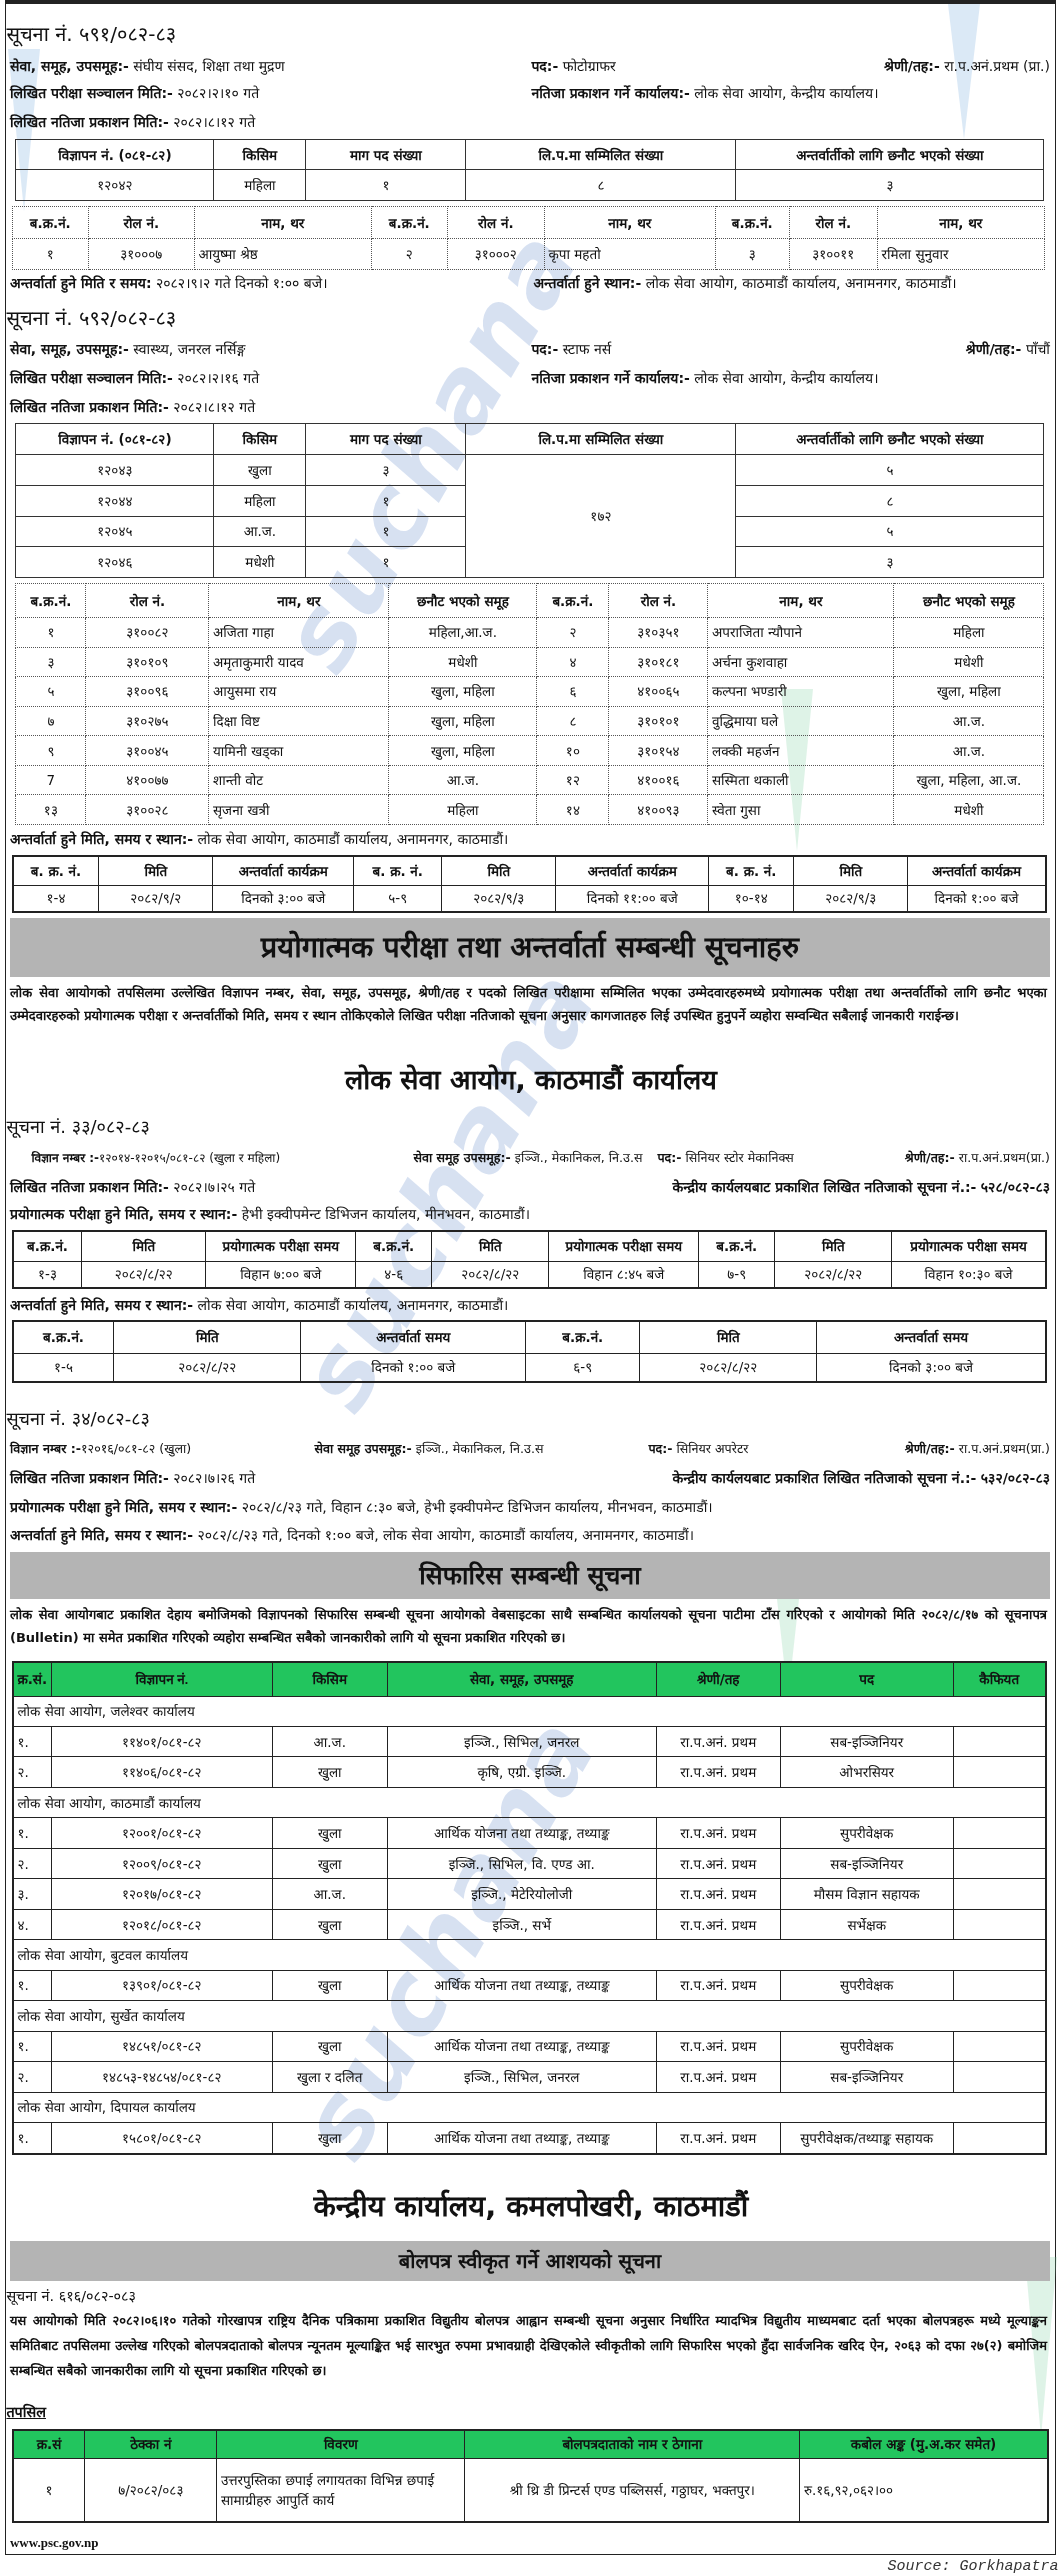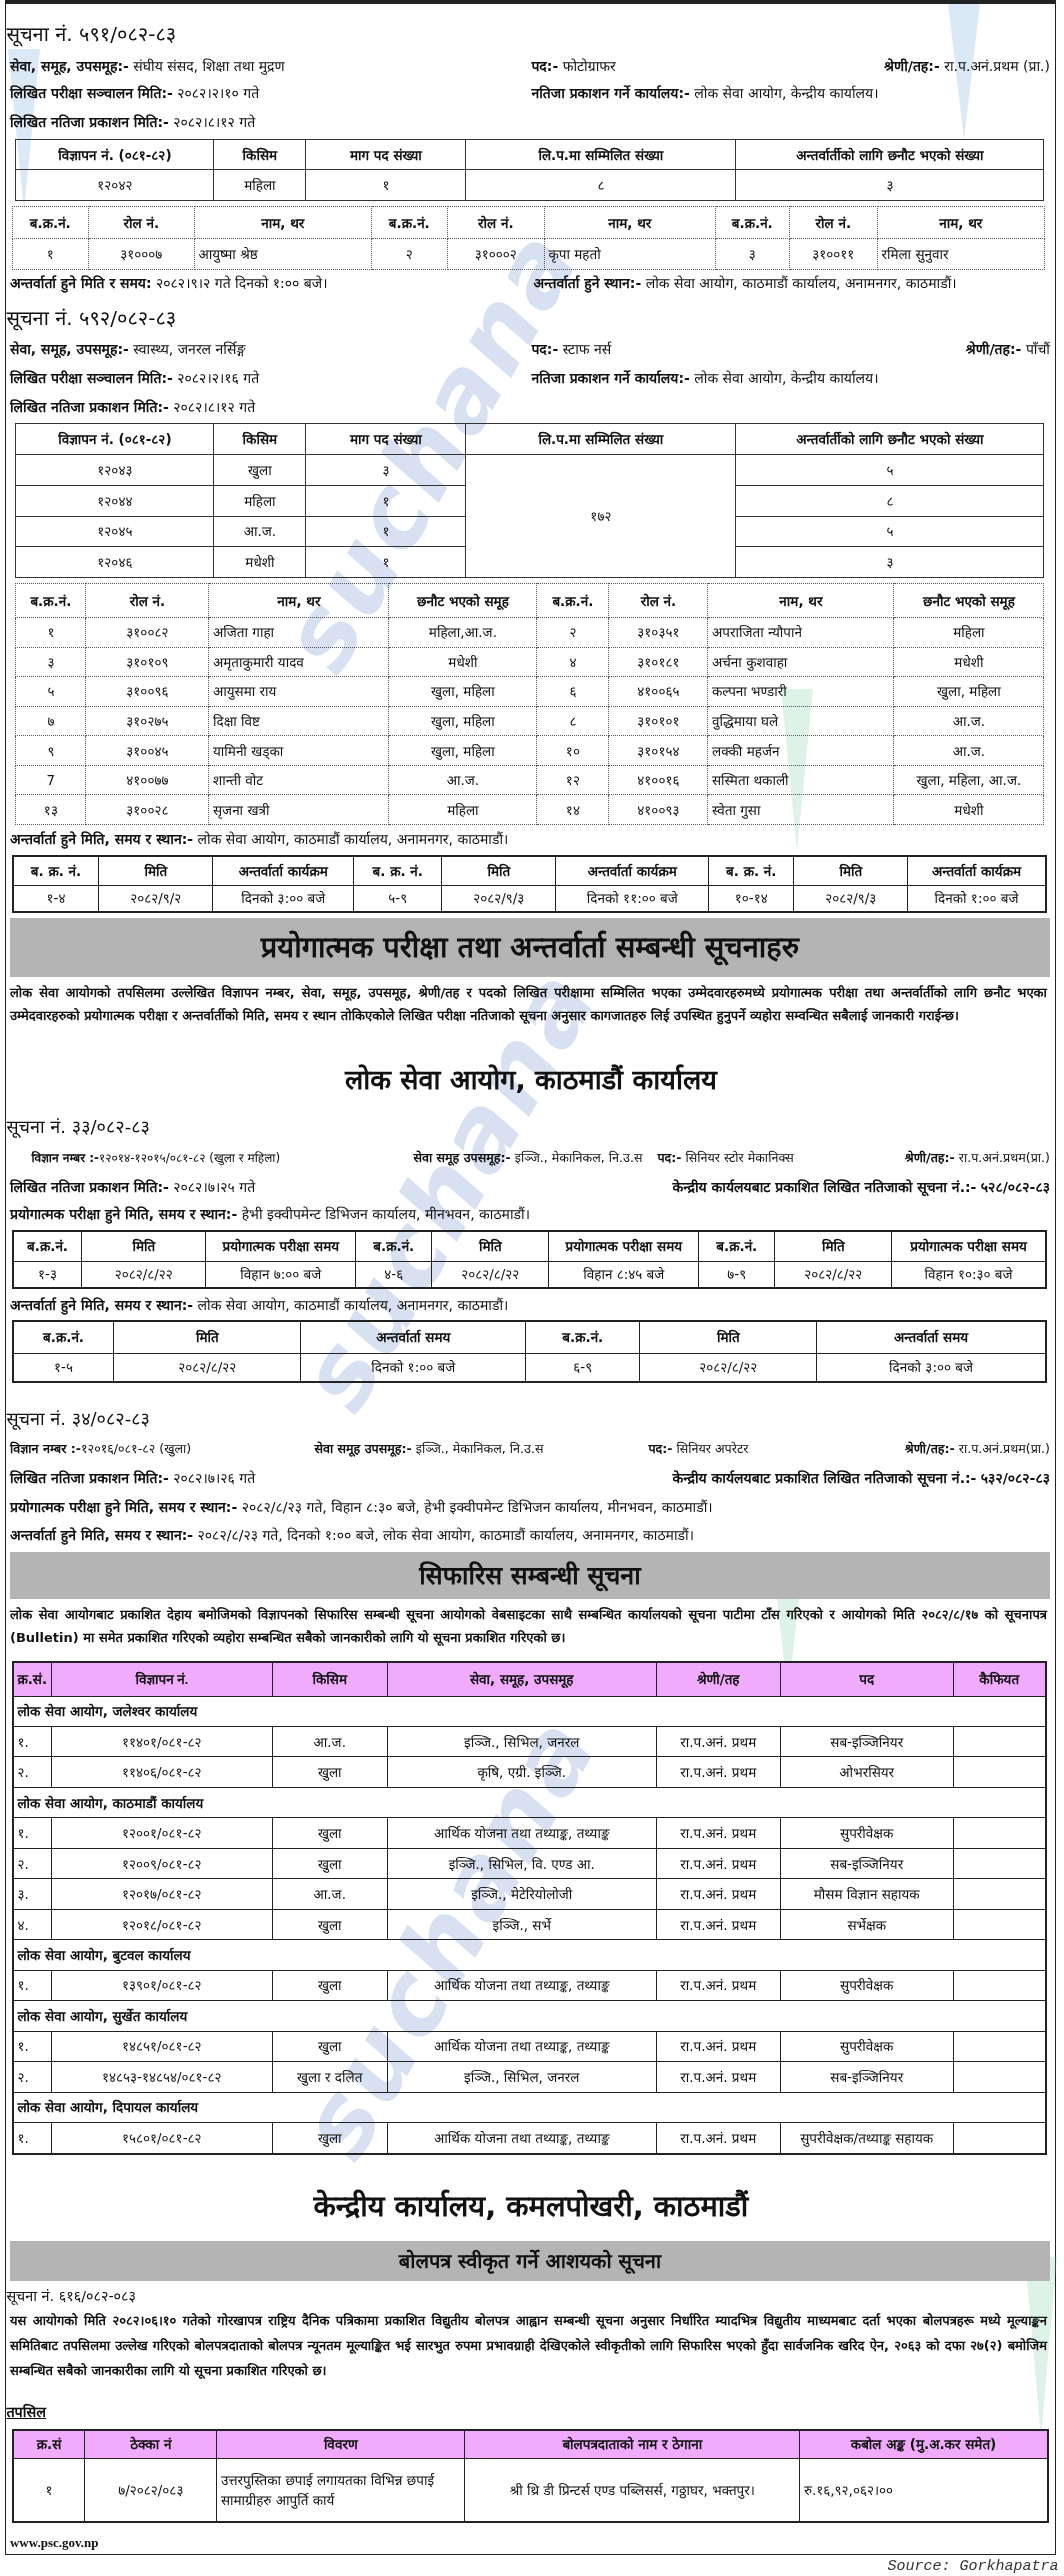--- a/index.html
+++ b/index.html
@@ -30,22 +30,22 @@
   table.thick { border: 2.3px solid #222; }
   table.thick td, table.thick th { border: 1.4px solid #222; }
   th { font-weight: bold; }
   .left { text-align: left; }
   .banner {
     position:absolute; left:3.6px; width:1040px; background:#b4b4b4;
     text-align:center; font-weight:bold; color:#111;
   }
   .para { position:absolute; left:3.6px; width:1037px; font-size:13px; line-height:23.4px; text-align: justify; font-weight: bold; }
   .big-title { position:absolute; left:0; width:100%; text-align:center; font-weight:bold; }
-  .section-row td { text-align:left; font-weight:bold; }
-  .grey-head th { background:#f0abfc; }
+  .section-row td { text-align:left; font-weight:normal; }
+  .grey-head th { background:#22c55e; }
   .source { position:absolute; right:5.4px; top:2558px; font-size:15px; font-style:italic; color:#333; font-family:Liberation Mono, monospace; }
 </style>
 </head>
 <body>
 
 <div class="page">
 
   <div class="wm" style="left:180px; top:388px;">suchana</div>
   <div class="wm" style="left:198px; top:1127px;">suchana</div>
   <div class="wm" style="left:198px; top:1875px;">suchana</div>

